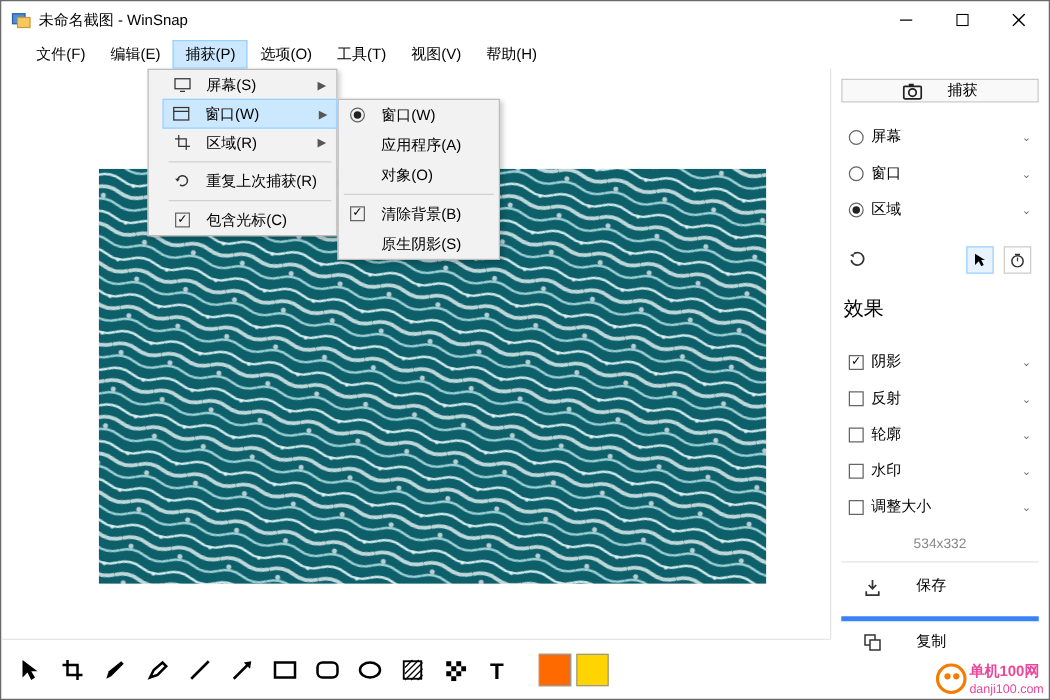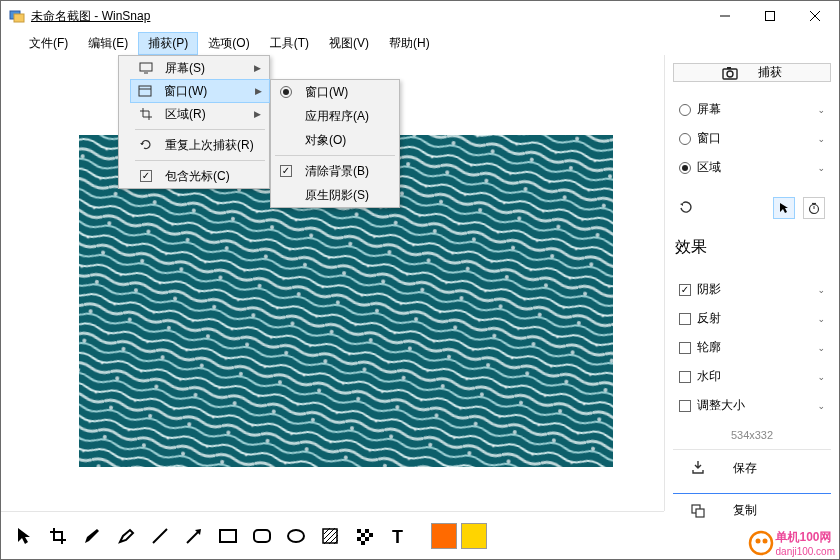--- a/index.html
+++ b/index.html
@@ -1,36 +1,36 @@
 <!DOCTYPE html>
 <html><head>
 <meta charset="utf-8">
 <style>
 * { box-sizing: border-box; margin: 0; padding: 0; font-family: "Microsoft YaHei", "Segoe UI", sans-serif; }
 body { width: 840px; height: 560px; background: #fff; border: 1px solid #6a6a6a; position: relative; overflow: hidden; }
-.titlebar { height: 30px; display: flex; align-items: center; padding: 0 2px 0 8px; font-size: 12px; text-decoration: underline; }
+.titlebar { height: 30px; display: flex; align-items: center; padding: 0 2px 0 8px; font-size: 12px; }
 .titlebar .icon { width: 16px; height: 16px; margin-right: 6px; }
 .titlebar .spacer { flex: 1; }
 .win-btn { width: 45px; height: 28px; display: flex; align-items: center; justify-content: center; }
 .menubar { height: 24px; display: flex; align-items: center; padding: 0 18px; font-size: 12px; }
 .menubar .mi { padding: 3px 10px; }
 .menubar .mi.active { background: #cce8ff; border: 1px solid #99d1ff; padding: 2px 9px; }
 .content { position: absolute; top: 54px; left: 0; right: 0; bottom: 48px; display: flex; }
 .canvas-area { flex: 1; position: relative; overflow: hidden; }
 .canvas-img { position: absolute; left: 78px; top: 80px; width: 534px; height: 332px; }
 .side { width: 175px; border-left: 1px solid #e5e5e5; padding: 8px; display: flex; flex-direction: column; gap: 6px; font-size: 12px; }
 .capture-btn { border: 1px solid #ccc; height: 32px; display: flex; align-items: center; justify-content: center; gap: 20px; background: #f9f9f9; }
 .radio-row, .check-row { display: flex; align-items: center; padding: 3px 6px; gap: 6px; }
 .radio-row .caret, .check-row .caret { margin-left: auto; color: #666; font-size: 9px; }
 .section-header { padding: 4px 2px; font-size: 16px; margin-top: 6px; }
 .hr { height: 1px; background: #e5e5e5; margin: 2px 0; }
 .toolset { display: flex; align-items: center; justify-content: flex-end; gap: 8px; padding: 2px 6px; }
 .sq { width: 22px; height: 22px; border: 1px solid #ccc; display: flex; align-items: center; justify-content: center; font-size: 12px; background: #fff; }
-.save-row { border-top: 1px solid #e5e5e5; display: flex; align-items: flex-start; padding: 10px 18px; gap: 28px; margin-top: auto; }
-.copy-row { border-top: 1px solid #3b82f6; display: flex; align-items: center; padding: 8px 18px; gap: 28px; position: relative; }
+.save-row { border-top: 1px solid #e5e5e5; display: flex; align-items: flex-end; padding: 10px 18px; gap: 28px; margin-top: auto; }
+.copy-row { border-top: 4px solid #3b82f6; display: flex; align-items: center; padding: 8px 18px; gap: 28px; position: relative; }
 .dim { text-align: center; color: #888; font-size: 11px; padding: 6px 0 2px; }
 .toolbar { position: absolute; left: 0; right: 175px; bottom: 0; height: 48px; border-top: 1px solid #e5e5e5; display: flex; align-items: center; padding: 0 8px; gap: 4px; }
 .tbtn { width: 30px; height: 30px; display: flex; align-items: center; justify-content: center; }
 .swatch { width: 26px; height: 26px; border: 1px solid #999; }
 .dropdown { position: absolute; background: #f2f2f2; border: 1px solid #bcbcbc; box-shadow: 2px 2px 4px rgba(0,0,0,.2); font-size: 12px; z-index: 10; }
 .dropdown .row { display: flex; align-items: center; height: 24px; padding: 0 8px 0 4px; gap: 8px; }
 .dropdown .row.hov { background: #cce8ff; border: 1px solid #99d1ff; height: 24px; margin: -1px; padding: 0 7px 0 3px; }
 .dropdown .ic { width: 22px; display: flex; justify-content: center; }
 .dropdown .sub { margin-left: auto; font-size: 9px; color: #555; }
 .dropdown .sep { height: 1px; background: #d0d0d0; margin: 3px 4px; }

